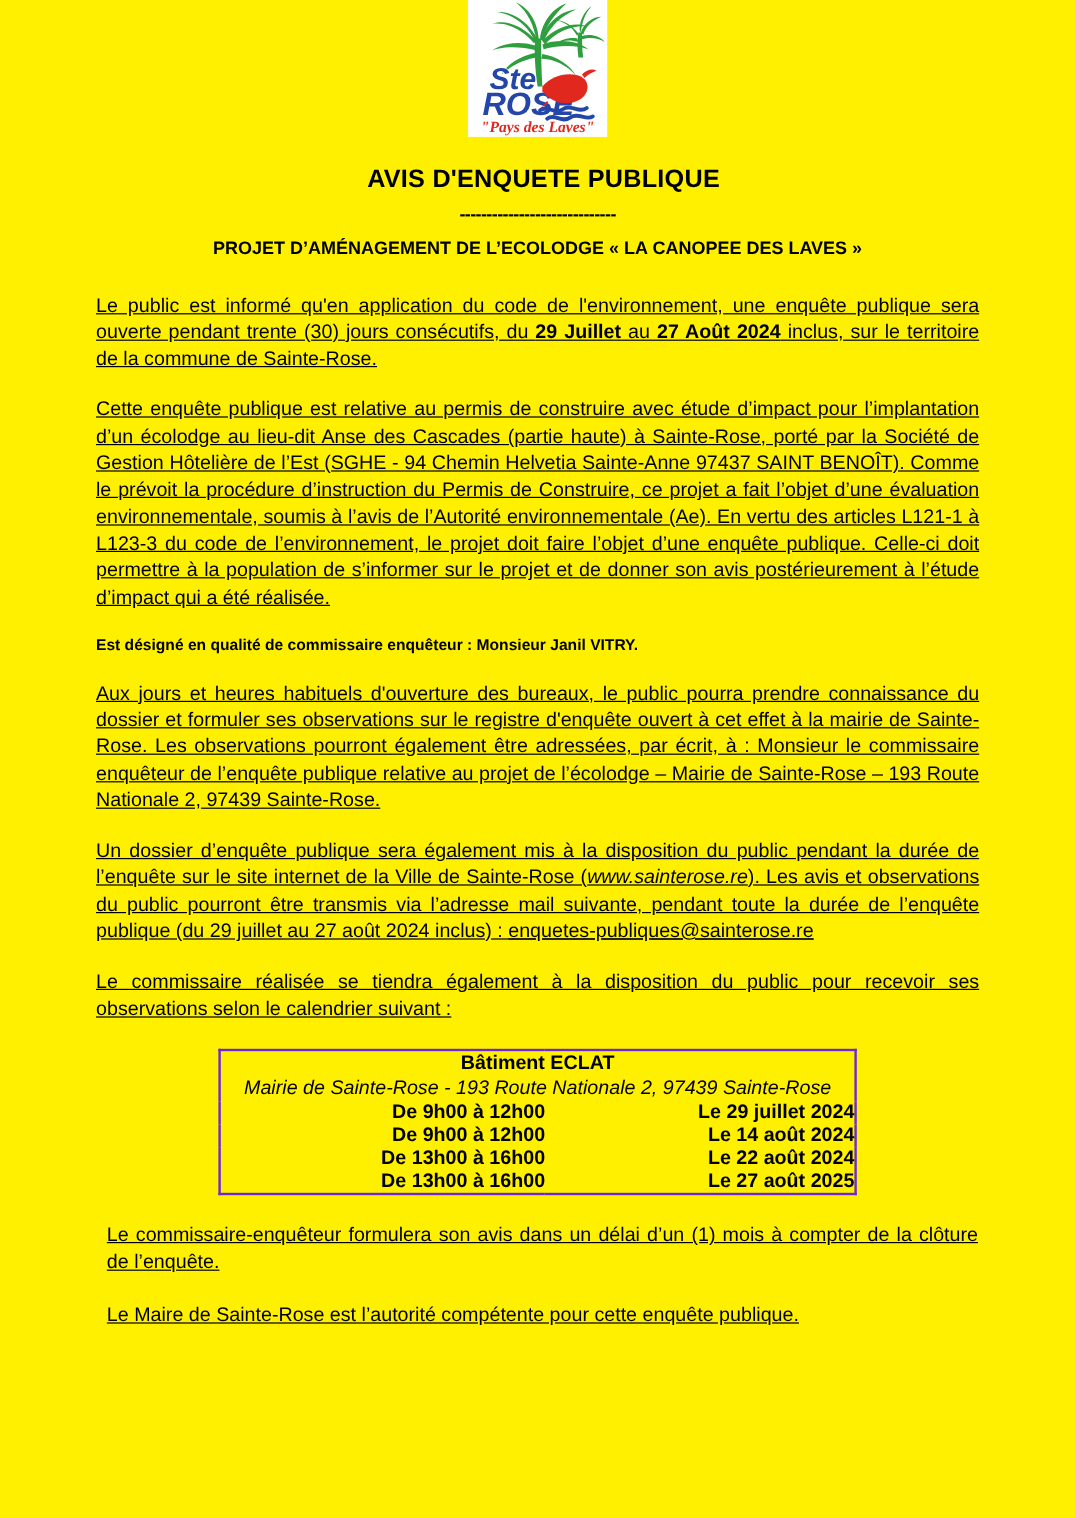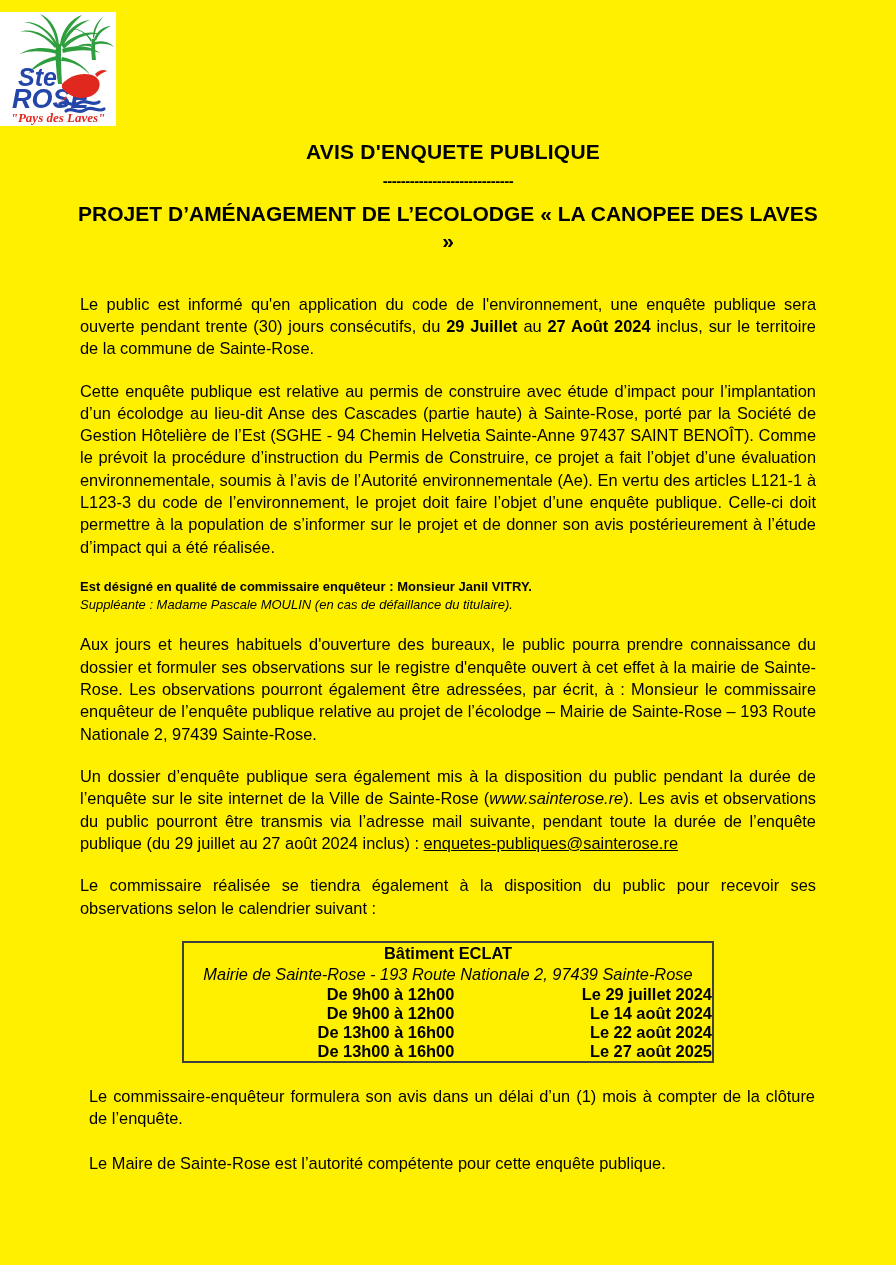--- a/index.html
+++ b/index.html
@@ -13,68 +13,69 @@
     font-family: "Liberation Sans", sans-serif;
     color: #000000;
     overflow: hidden;
     position: relative;
   }
 
   
   .logo-wrap {
     width: 100%;
     display: flex;
-    padding-top: 12px;
+    justify-content: center;
   }
   .logo {
     width: 116px;
     height: 114px;
     background: #ffffff;
     position: relative;
     overflow: hidden;
   }
   .logo svg { display: block; }
 
   
   .title-main {
     text-align: center;
     font-size: 21px;
     font-weight: bold;
     letter-spacing: 0.2px;
-    margin-top: 14px;
+    margin-top: 24px;
     padding-left: 10px;
   }
   .dash-sep {
     text-align: center;
     font-size: 15px;
     font-weight: bold;
     letter-spacing: -0.5px;
     margin-top: 9px;
     line-height: 1;
   }
   .title-sub {
     text-align: center;
-    font-size: 21px;
+    font-size: 15px;
     font-weight: bold;
     margin: 12px auto 0 auto;
     width: 740px;
     line-height: 1.30;
   }
 
   
   .content {
     width: 736px;
     margin: 0 auto;
     padding-top: 22px;
   }
   p.para {
     text-align: justify;
     font-size: 16.4px;
     line-height: 1.36;
-    margin: 16px 0 20px 0;
+    margin: 4px 0 20px 0;
+    text-decoration: underline;
   }
   p.tight { margin-bottom: 0; }
   .bold { font-weight: bold; }
   .ital { font-style: italic; }
   .underline { text-decoration: underline; }
 
   .designate-block {
     margin: 0 0 20px 0;
     font-size: 13px;
     line-height: 1.36;
@@ -85,21 +86,21 @@
   
   .sched-wrap {
     display: flex;
     justify-content: center;
     margin-top: 22px;
     margin-bottom: 22px;
   }
   table.sched {
     border-collapse: collapse;
     width: 532px;
-    border: 2px solid #404040;
+    border: 2px solid #6d28d9;
   }
   table.sched td, table.sched th {
     border: 0;
     padding: 0;
   }
   .sched-head-cell {
     text-align: center;
     padding: 4px 6px 5px 6px;
     border-bottom: 2px solid #7d7d1a;
   }
@@ -187,21 +188,20 @@
 <div class="title-sub">PROJET D’AMÉNAGEMENT DE L’ECOLODGE « LA CANOPEE DES LAVES »</div>
 
 <div class="content">
 
   <p class="para"><span>Le public est informé qu'en application du code de l'environnement, une enquête publique sera ouverte pendant trente (30) jours consécutifs, du </span><span class="bold">29 Juillet</span><span> au </span><span class="bold">27 Août 2024</span><span> inclus, sur le territoire de la commune de Sainte-Rose.</span></p>
 
   <p class="para">Cette enquête publique est relative au permis de construire avec étude d’impact pour l’implantation d’un écolodge au lieu-dit Anse des Cascades (partie haute) à Sainte-Rose, porté par la Société de Gestion Hôtelière de l’Est (SGHE - 94 Chemin Helvetia Sainte-Anne 97437 SAINT BENOÎT). Comme le prévoit la procédure d’instruction du Permis de Construire, ce projet a fait l’objet d’une évaluation environnementale, soumis à l’avis de l’Autorité environnementale (Ae). En vertu des articles L121-1 à L123-3 du code de l’environnement, le projet doit faire l’objet d’une enquête publique. Celle-ci doit permettre à la population de s’informer sur le projet et de donner son avis postérieurement à l’étude d’impact qui a été réalisée.</p>
 
   <div class="designate-block">
     <div class="designate-line1">Est désigné en qualité de commissaire enquêteur : Monsieur Janil VITRY.</div>
-    <div class="designate-line2">Suppléante : Madame Pascale MOULIN (en cas de défaillance du titulaire).</div>
   </div>
 
   <p class="para">Aux jours et heures habituels d'ouverture des bureaux, le public pourra prendre connaissance du dossier et formuler ses observations sur le registre d'enquête ouvert à cet effet à la mairie de Sainte-Rose. Les observations pourront également être adressées, par écrit, à : Monsieur le commissaire enquêteur de l’enquête publique relative au projet de l’écolodge – Mairie de Sainte-Rose – 193 Route Nationale 2, 97439 Sainte-Rose.</p>
 
   <p class="para"><span>Un dossier d’enquête publique sera également mis à la disposition du public pendant la durée de l’enquête sur le site internet de la Ville de Sainte-Rose (</span><span class="ital">www.sainterose.re</span><span>). Les avis et observations du public pourront être transmis via l’adresse mail suivante, pendant toute la durée de l’enquête publique (du 29 juillet au 27 août 2024 inclus) : </span><span class="underline">enquetes-publiques@sainterose.re</span></p>
 
   <p class="para tight">Le commissaire réalisée se tiendra également à la disposition du public pour recevoir ses observations selon le calendrier suivant :</p>
 </div>
 
 <div class="sched-wrap">

